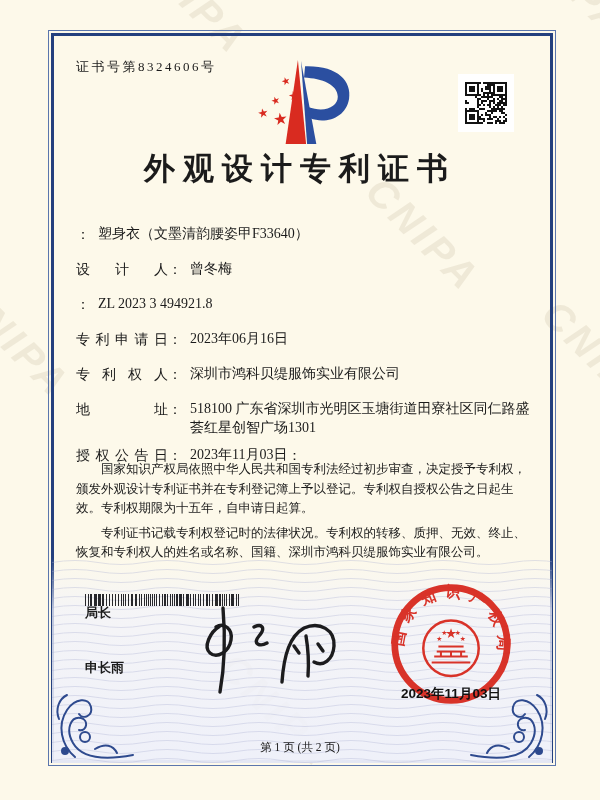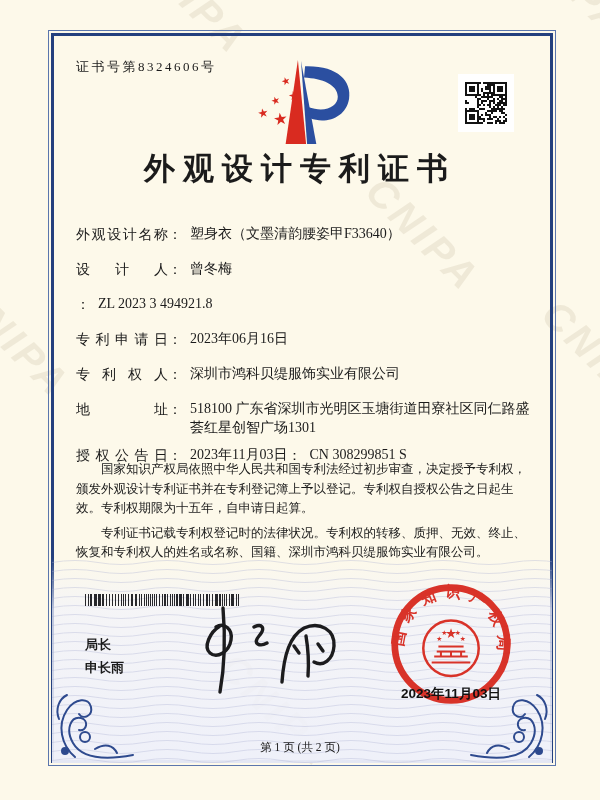--- a/index.html
+++ b/index.html
@@ -43,21 +43,21 @@
 
   .notice{position:absolute;left:76px;top:460px;width:460px;font-size:12.5px;
       line-height:19.5px;font-weight:500;}
   .notice p{margin:0 0 5px 0;text-indent:2em;}
 
   .barcode{position:absolute;left:85px;top:594px;width:156px;height:12px;}
   .barcode i{position:absolute;top:0;bottom:0;background:#27272b;}
 
   .signer{position:absolute;left:85px;font-family:"Liberation Sans","DejaVu Sans",sans-serif;
       font-size:13px;font-weight:700;}
-  .signer.t1{top:636px;}
+  .signer.t1{top:604px;}
   .signer.t2{top:659px;}
   .signature{position:absolute;left:180px;top:602px;}
 
   .seal{position:absolute;left:388px;top:581px;width:126px;height:126px;}
   .seal-date{position:absolute;left:391px;top:685px;width:120px;text-align:center;
       font-family:"Liberation Sans","DejaVu Sans",sans-serif;font-size:13.5px;font-weight:700;color:#111;}
 
   .flourish{position:absolute;width:84px;height:78px;}
   .flourish.bl{left:51px;top:685px;}
   .flourish.br{left:469px;top:685px;transform:scaleX(-1);}
@@ -349,21 +349,20 @@
         <div style="left: 34px; top: 40px;"></div>
         <div style="left: 36px; top: 40px;"></div>
         <div style="left: 38px; top: 40px;"></div>
       </div>
   </div>
 
   <div class="title">外观设计专利证书</div>
 
   <div class="fields">
     <div class="frow">
-      <span class="flabel">外观设计名称</span>
         <span class="fcolon">：</span>
         <span class="fvalue">塑身衣（文墨清韵腰姿甲F33640）</span>
     </div>
     <div class="frow">
       <span class="flabel">设计人</span>
         <span class="fcolon">：</span>
         <span class="fvalue">曾冬梅</span>
     </div>
     <div class="frow">
         <span class="fcolon">：</span>
@@ -382,21 +381,20 @@
     <div class="frow tight">
       <span class="flabel">地址</span>
         <span class="fcolon">：</span>
         <span class="fvalue">518100 广东省深圳市光明区玉塘街道田寮社区同仁路盛荟红星创智广场1301</span>
     </div>
     <div class="frow">
       <span class="flabel">授权公告日</span>
         <span class="fcolon">：</span>
         <span class="fvalue nf">2023年11月03日</span>
         <span class="fcolon">：</span>
-        <span class="fvalue nf">CN 308299851 S</span>
     </div>
   </div>
 
   <div class="notice">
     <p>国家知识产权局依照中华人民共和国专利法经过初步审查，决定授予专利权，颁发外观设计专利证书并在专利登记簿上予以登记。专利权自授权公告之日起生效。专利权期限为十五年，自申请日起算。</p>
     <p>专利证书记载专利权登记时的法律状况。专利权的转移、质押、无效、终止、恢复和专利权人的姓名或名称、国籍、深圳市鸿科贝缇服饰实业有限公司。</p>
   </div>
 
   <div class="barcode">
       <i style="left: 0px; width: 1px;"></i>

